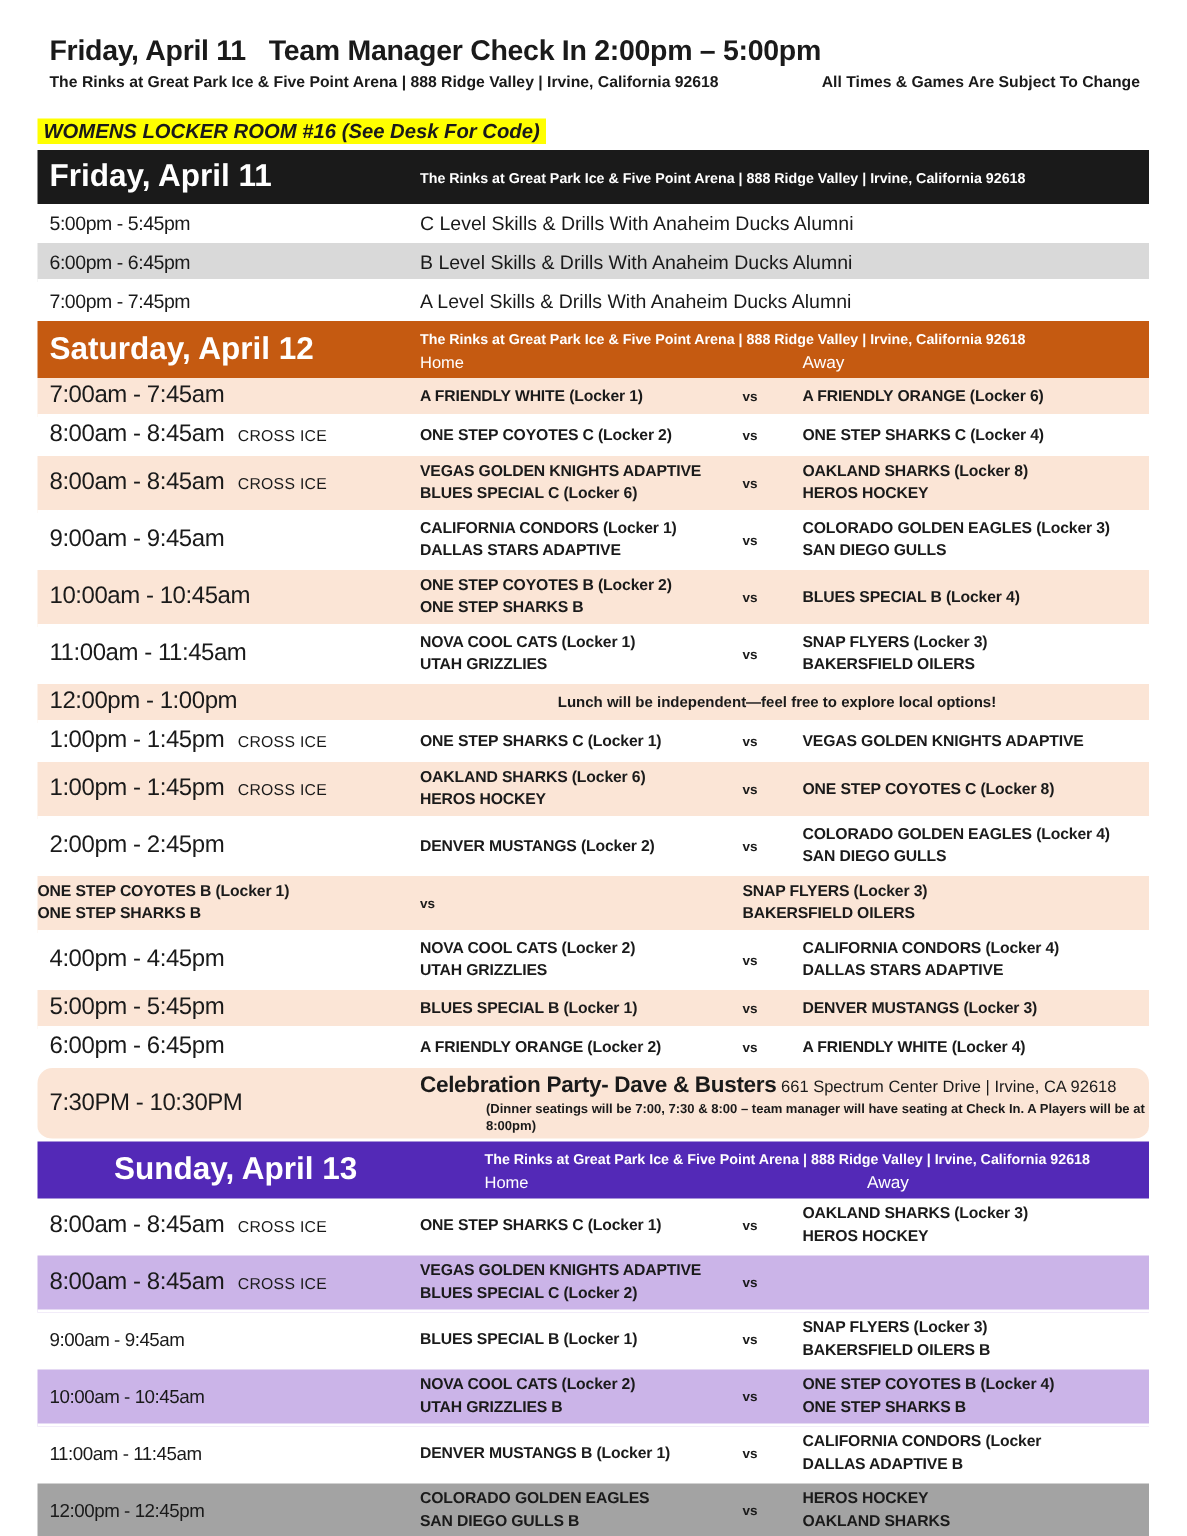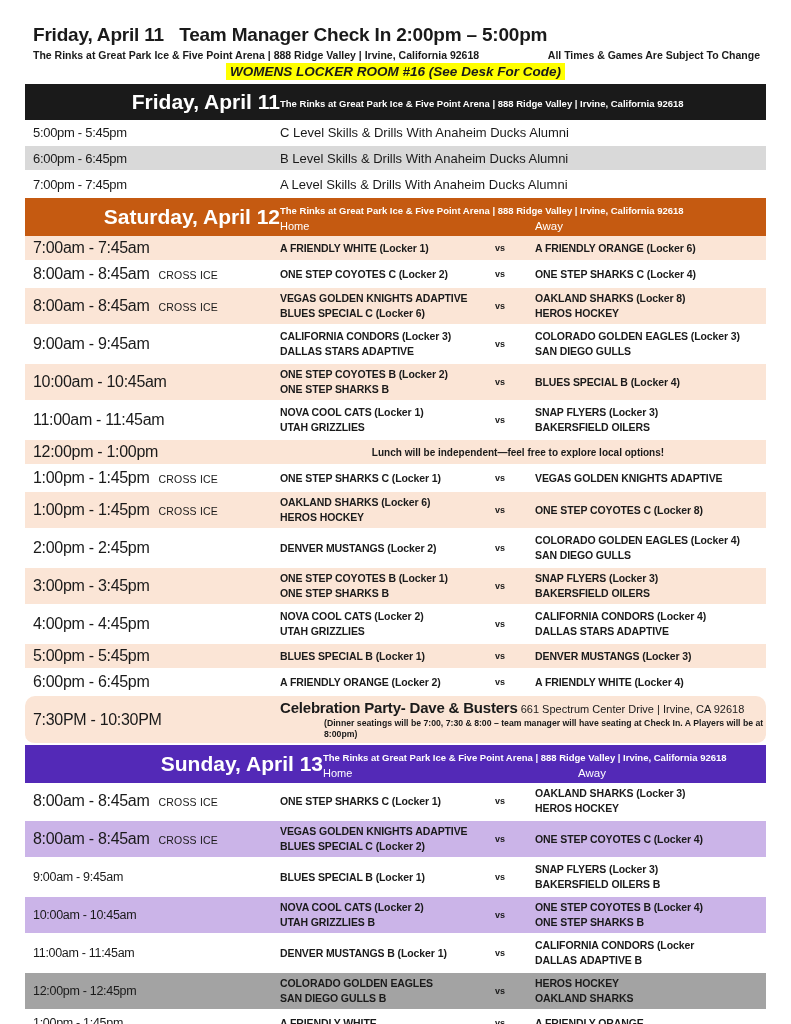--- a/index.html
+++ b/index.html
@@ -6,26 +6,26 @@
   html,body { width:791px; background:#fff; font-family:"Liberation Sans", sans-serif; color:#1a1a1a; }
   body { height:1024px; overflow:hidden; }
   .page { padding:24px 25px 0 25px; }
 
   
   .top-header { margin-bottom:4px; }
   .doc-title { font-size:19px; font-weight:bold; white-space:pre; letter-spacing:-0.2px; padding-left:8px; }
   .sub-row { display:flex; justify-content:space-between; align-items:flex-end; margin-top:3px; padding-left:8px; }
   .doc-subtitle { font-size:10.5px; font-weight:bold; }
   .doc-notice { font-size:10.5px; font-weight:bold; padding-right:6px; }
-  .locker-row { display:flex; justify-content:center; margin-top:2px; }
+  .locker-row { display:flex; justify-content:flex-start; margin-top:18px; }
   .locker-note { background:#ffff00; font-size:13.5px; font-weight:bold; font-style:italic; padding:1px 4px; }
 
   
   .banner { display:grid; grid-template-columns:255px 215px 40px 1fr; color:#fff; padding:4px 0; }
-  .banner-label { grid-column:1; grid-row:1 / span 2; font-size:21px; font-weight:bold; padding-left:8px; align-self:center;text-align:right; }
+  .banner-label { grid-column:1; grid-row:1 / span 2; font-size:21px; font-weight:bold; padding-left:8px; align-self:center; }
   .banner-venue { grid-column:2 / -1; grid-row:1; font-size:9.5px; font-weight:bold; white-space:nowrap; align-self:center; padding-top:3px; }
   .banner-home { grid-column:2; grid-row:2; font-size:11px; padding-top:4px; }
   .banner-away { grid-column:4; grid-row:2; font-size:11.5px; padding-top:4px; }
   .banner.no-ha { padding:6px 0; }
   .banner.no-ha .banner-label { grid-row:1; }
 
   
   .row { display:grid; grid-template-columns:255px 215px 40px 1fr; align-items:center; border-bottom:2px solid #fff; padding:3px 0; min-height:26px; }
   .time-cell { padding-left:8px; display:flex; align-items:baseline; }
   .time { font-size:16px; letter-spacing:-0.3px; white-space:nowrap; }
@@ -127,21 +127,21 @@
           <div class="away-cell">
             <div class="team-line">OAKLAND SHARKS (Locker 8)</div>
             <div class="team-line">HEROS HOCKEY</div>
           </div>
         </div>
         <div class="row">
           <div class="time-cell">
             <span class="time">9:00am - 9:45am</span>
           </div>
           <div class="home-cell">
-            <div class="team-line">CALIFORNIA CONDORS (Locker 3)</div>
+            <div class="team-line">CALIFORNIA CONDORS (Locker 1)</div>
             <div class="team-line">DALLAS STARS ADAPTIVE</div>
           </div>
           <div class="vs-cell">vs</div>
           <div class="away-cell">
             <div class="team-line">COLORADO GOLDEN EAGLES (Locker 3)</div>
             <div class="team-line">SAN DIEGO GULLS</div>
           </div>
         </div>
         <div class="row" style="background: rgb(251, 229, 214);">
           <div class="time-cell">
@@ -210,23 +210,20 @@
           <div class="home-cell">
             <div class="team-line">DENVER MUSTANGS (Locker 2)</div>
           </div>
           <div class="vs-cell">vs</div>
           <div class="away-cell">
             <div class="team-line">COLORADO GOLDEN EAGLES (Locker 4)</div>
             <div class="team-line">SAN DIEGO GULLS</div>
           </div>
         </div>
         <div class="row" style="background: rgb(251, 229, 214);">
-          <div class="time-cell">
-            <span class="time">3:00pm - 3:45pm</span>
-          </div>
           <div class="home-cell">
             <div class="team-line">ONE STEP COYOTES B (Locker 1)</div>
             <div class="team-line">ONE STEP SHARKS  B</div>
           </div>
           <div class="vs-cell">vs</div>
           <div class="away-cell">
             <div class="team-line">SNAP FLYERS  (Locker 3)</div>
             <div class="team-line">BAKERSFIELD OILERS</div>
           </div>
         </div>
@@ -302,23 +299,20 @@
         <div class="row" style="background: rgb(203, 180, 232);">
           <div class="time-cell">
             <span class="time">8:00am - 8:45am</span>
             <span class="tag">CROSS ICE</span>
           </div>
           <div class="home-cell">
             <div class="team-line">VEGAS GOLDEN KNIGHTS ADAPTIVE</div>
             <div class="team-line">BLUES SPECIAL C   (Locker 2)</div>
           </div>
           <div class="vs-cell">vs</div>
-          <div class="away-cell">
-            <div class="team-line">ONE STEP COYOTES  C  (Locker 4)</div>
-          </div>
         </div>
         <div class="row">
           <div class="time-cell">
             <span class="time small">9:00am - 9:45am</span>
           </div>
           <div class="home-cell">
             <div class="team-line">BLUES SPECIAL  B (Locker 1)</div>
           </div>
           <div class="vs-cell">vs</div>
           <div class="away-cell">

